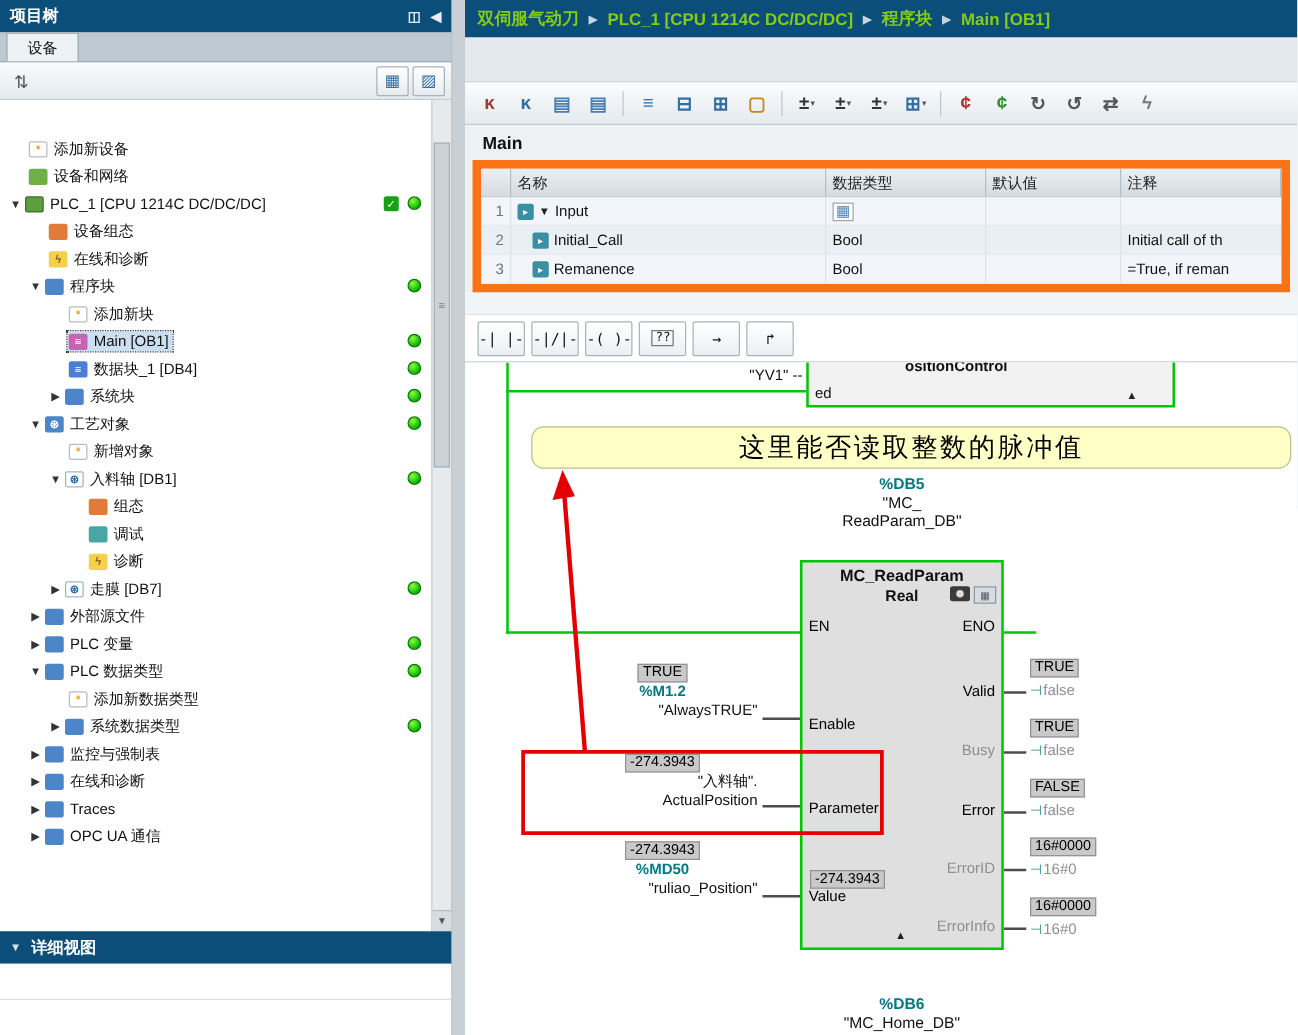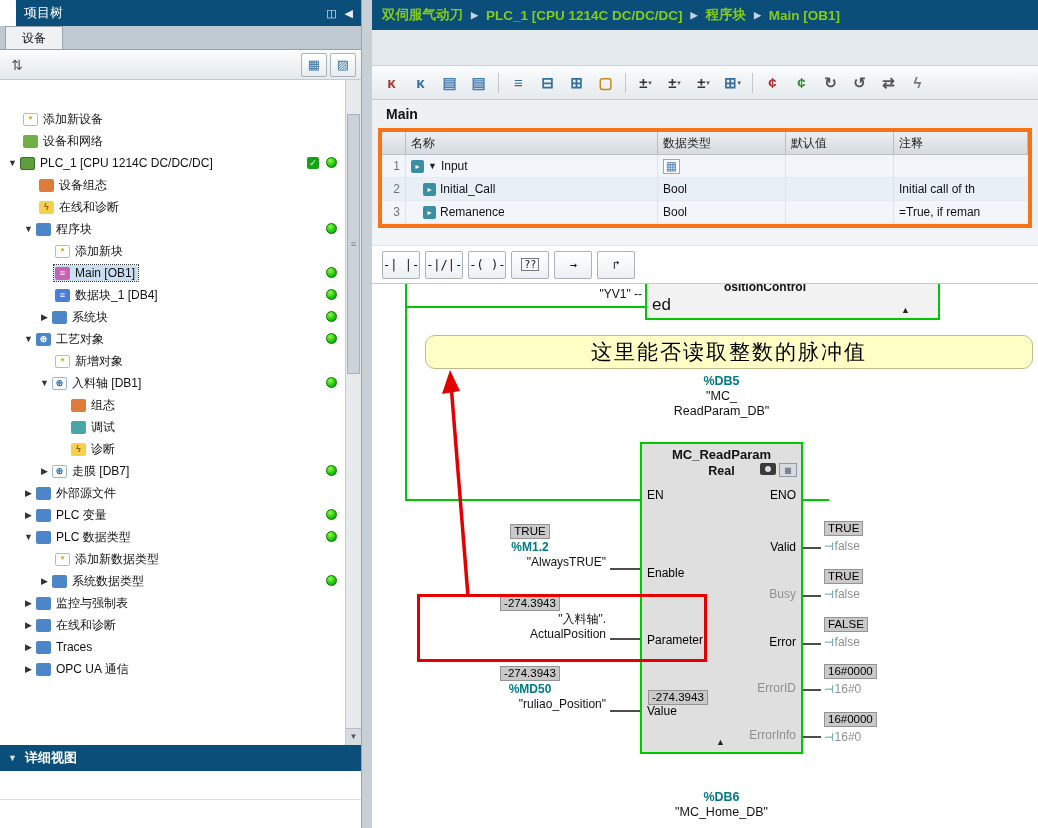--- a/index.html
+++ b/index.html
@@ -1,21 +1,21 @@
 <!DOCTYPE html>
 <html><head>
 <meta charset="utf-8">
 <style>
   html,body{margin:0;padding:0;background:#fff;}
   .app{position:relative;width:1038px;height:828px;overflow:hidden;
        font-family:"Liberation Sans",sans-serif;font-size:12px;color:#111;background:#D9DEE2;}
 
   
   .left-panel{position:absolute;left:0;top:0;width:362px;height:828px;background:#FFF;border-right:1px solid #9AA5AD;box-sizing:border-box;}
-  .titlebar{height:26px;background:#0B4E79;color:#FFF;display:flex;align-items:center;padding:0 8px;font-weight:normal;font-size:13px;box-sizing:border-box;margin-left:16px;}
+  .titlebar{height:26px;background:#0B4E79;color:#FFF;display:flex;align-items:center;padding:0 8px;font-weight:bold;font-size:13px;box-sizing:border-box;}
   .titlebar .sp{flex:1;}
   .wicon{color:#E8EEF3;font-size:11px;margin-left:8px;cursor:default;}
   .lp-tabs{height:24px;background:#BFC9D1;display:flex;align-items:flex-end;padding-left:5px;border-bottom:1px solid #98A2AA;box-sizing:border-box;}
   .tab-active{background:#EEF2F5;border:1px solid #98A2AA;border-bottom:none;padding:3px 16px 2px 16px;font-size:12px;}
   .lp-toolbar{height:30px;background:linear-gradient(#FBFCFD,#E3E9ED);border-bottom:1px solid #C3CBD1;display:flex;align-items:center;padding:0 5px;box-sizing:border-box;}
   .lp-toolbar .sp{flex:1;}
   .tb-btn{width:24px;height:22px;display:inline-flex;align-items:center;justify-content:center;border:1px solid #AAB3BA;background:linear-gradient(#FFF,#E8ECEF);margin-left:3px;border-radius:2px;font-size:13px;}
   .tb-plain{width:24px;height:22px;display:inline-flex;align-items:center;justify-content:center;font-size:14px;}
 
   .tree{position:absolute;top:80px;bottom:83px;left:0;right:16px;overflow:hidden;background:#FFF;padding-top:28px;box-sizing:border-box;}
@@ -43,21 +43,21 @@
   .breadcrumb{height:30px;background:#0B4E79;display:flex;align-items:center;padding:0 10px;gap:8px;font-weight:bold;font-size:13.5px;box-sizing:border-box;white-space:nowrap;overflow:hidden;}
   .bc-item{color:#84cc16;}
   .bc-sep{color:#C6D4DF;font-size:9px;}
   .rp-subbar{height:36px;background:#E4E9ED;border-bottom:1px solid #CBD2D8;box-sizing:border-box;}
   .rp-toolbar{height:34px;background:linear-gradient(#FBFCFD,#E4EAEE);border-bottom:1px solid #C3CBD1;display:flex;align-items:center;padding:0 6px;gap:2px;box-sizing:border-box;}
   .tb-icon{width:25px;height:24px;display:inline-flex;align-items:center;justify-content:center;border:1px solid transparent;border-radius:3px;font-size:15px;position:relative;}
   .tb-icon .caret{font-size:7px;color:#555;margin-left:1px;}
   .tb-sep{width:1px;height:20px;background:#C0C8CE;margin:0 4px;}
   .editor-head{height:28px;background:#EDF1F4;display:flex;align-items:center;padding-left:14px;font-weight:bold;font-size:14px;box-sizing:border-box;}
 
-  .iface-table{margin-left:6px;width:654px;border:4px solid #f97316;background:#FFF;box-sizing:border-box;}
+  .iface-table{margin-left:6px;width:654px;border:7px solid #f97316;background:#FFF;box-sizing:border-box;}
   .t-head,.t-row{display:grid;grid-template-columns:24px 252px 128px 108px 1fr;height:22px;align-items:center;}
   .t-head{background:linear-gradient(#ECEFF2,#D5DBE0);border-bottom:1px solid #B9C1C7;color:#222;}
   .t-head .cell{padding:0 5px;border-right:1px solid #B6BEC5;height:100%;display:flex;align-items:center;box-sizing:border-box;}
   .t-row .cell{padding:0 5px;border-right:1px solid #DCE2E7;height:100%;display:flex;align-items:center;overflow:hidden;white-space:nowrap;box-sizing:border-box;}
   .t-row:nth-child(even){background:#F2F6FA;}
   .t-row:nth-child(odd){background:#E8EFF5;}
   .t-row{border-bottom:1px solid #E4EAEF;}
   .rownum{color:#6B747B;justify-content:flex-end;padding-right:4px;}
   .var-ico{width:13px;height:13px;background:#3A8FA3;border-radius:2px;color:#FFF;font-size:8px;display:inline-flex;align-items:center;justify-content:center;margin-right:4px;flex:none;}
   .expander{font-size:9px;margin-right:4px;color:#222;}
@@ -67,21 +67,21 @@
   .lad-bar{height:38px;background:#FFF;border-bottom:1px solid #C3CBD1;display:flex;align-items:center;gap:5px;padding:0 10px;box-sizing:border-box;}
   .lad-btn{min-width:36px;height:26px;border:1px solid #AAB3BA;background:linear-gradient(#FFF,#ECEFF2);display:inline-flex;align-items:center;justify-content:center;font-family:"DejaVu Sans Mono",monospace;font-size:12px;border-radius:2px;}
   .lad-btn .boxed{border:1px solid #777;padding:0 2px;font-size:10px;}
 
   
   .canvas{position:relative;width:666px;height:556px;background:#FFF;overflow:hidden;}
   .wire-h{position:absolute;height:2px;background:#00C800;}
   .wire-h.dark{background:#4D4D4D;}
   .wire-v{position:absolute;width:2px;background:#00C800;}
   .prevbox{position:absolute;left:273px;top:-16px;width:295px;height:52px;border:2px solid #00C800;background:#F2F2F2;box-sizing:border-box;}
-  .prev-pin{position:absolute;left:5px;bottom:3px;font-size:17px;}
+  .prev-pin{position:absolute;left:5px;bottom:3px;font-size:12px;}
   .prev-header{position:absolute;left:352px;top:-4px;font-size:12px;font-weight:bold;}
   .prev-operand{position:absolute;left:186px;top:3px;width:84px;text-align:right;font-size:12px;}
   .tri{position:absolute;font-size:9px;color:#222;line-height:9px;}
   .note{position:absolute;left:53px;top:51px;width:608px;height:34px;background:#FFFFC6;border:1px solid #BCBC8E;border-radius:10px;display:flex;align-items:center;justify-content:center;font-family:"Liberation Serif",serif;font-size:21px;letter-spacing:2px;color:#000;box-sizing:border-box;}
   .db-label{position:absolute;left:268px;width:163px;text-align:center;font-size:12.5px;line-height:15px;}
   .db5{top:90px;} .db6{top:506px;}
   .addr{color:#007A85;font-weight:bold;}
   .fb{position:absolute;left:268px;top:158px;width:163px;height:312px;background:#DFDFDF;border:2px solid #00C800;box-sizing:border-box;z-index:1;}
   .fb-title{font-weight:bold;text-align:center;padding-top:3px;font-size:13px;}
   .fb-sub{position:absolute;top:20px;left:0;width:100%;text-align:center;font-weight:bold;font-size:12.5px;}

